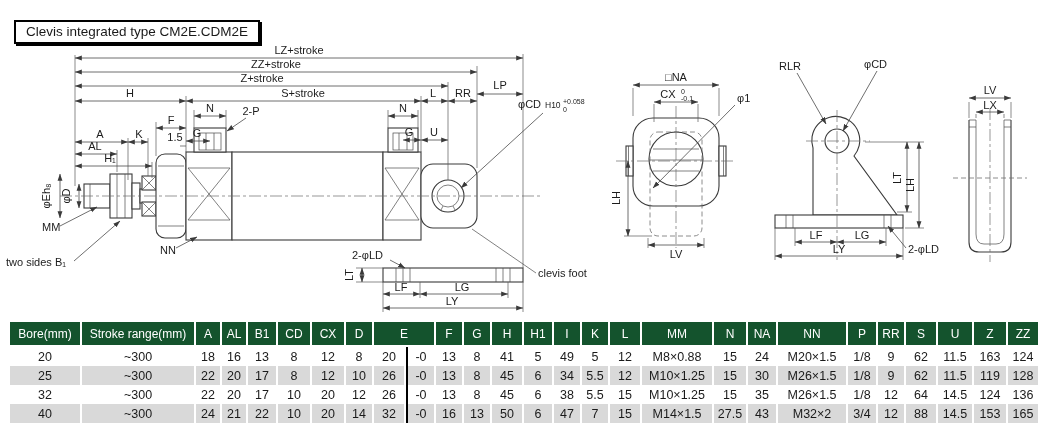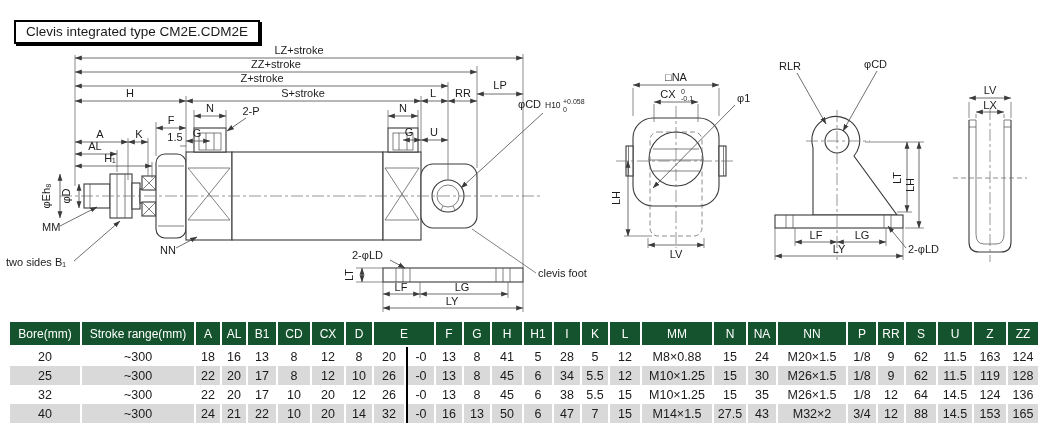--- a/index.html
+++ b/index.html
@@ -305,21 +305,21 @@
       <td>13</td>
       <td>8</td>
       <td>12</td>
       <td>8</td>
       <td>20</td>
       <td class="e2">-0</td>
       <td>13</td>
       <td>8</td>
       <td>41</td>
       <td>5</td>
-      <td>28</td>
+      <td>49</td>
       <td>5</td>
       <td>12</td>
       <td>M8×0.88</td>
       <td>15</td>
       <td>24</td>
       <td>M20×1.5</td>
       <td>1/8</td>
       <td>9</td>
       <td>62</td>
       <td>11.5</td>

